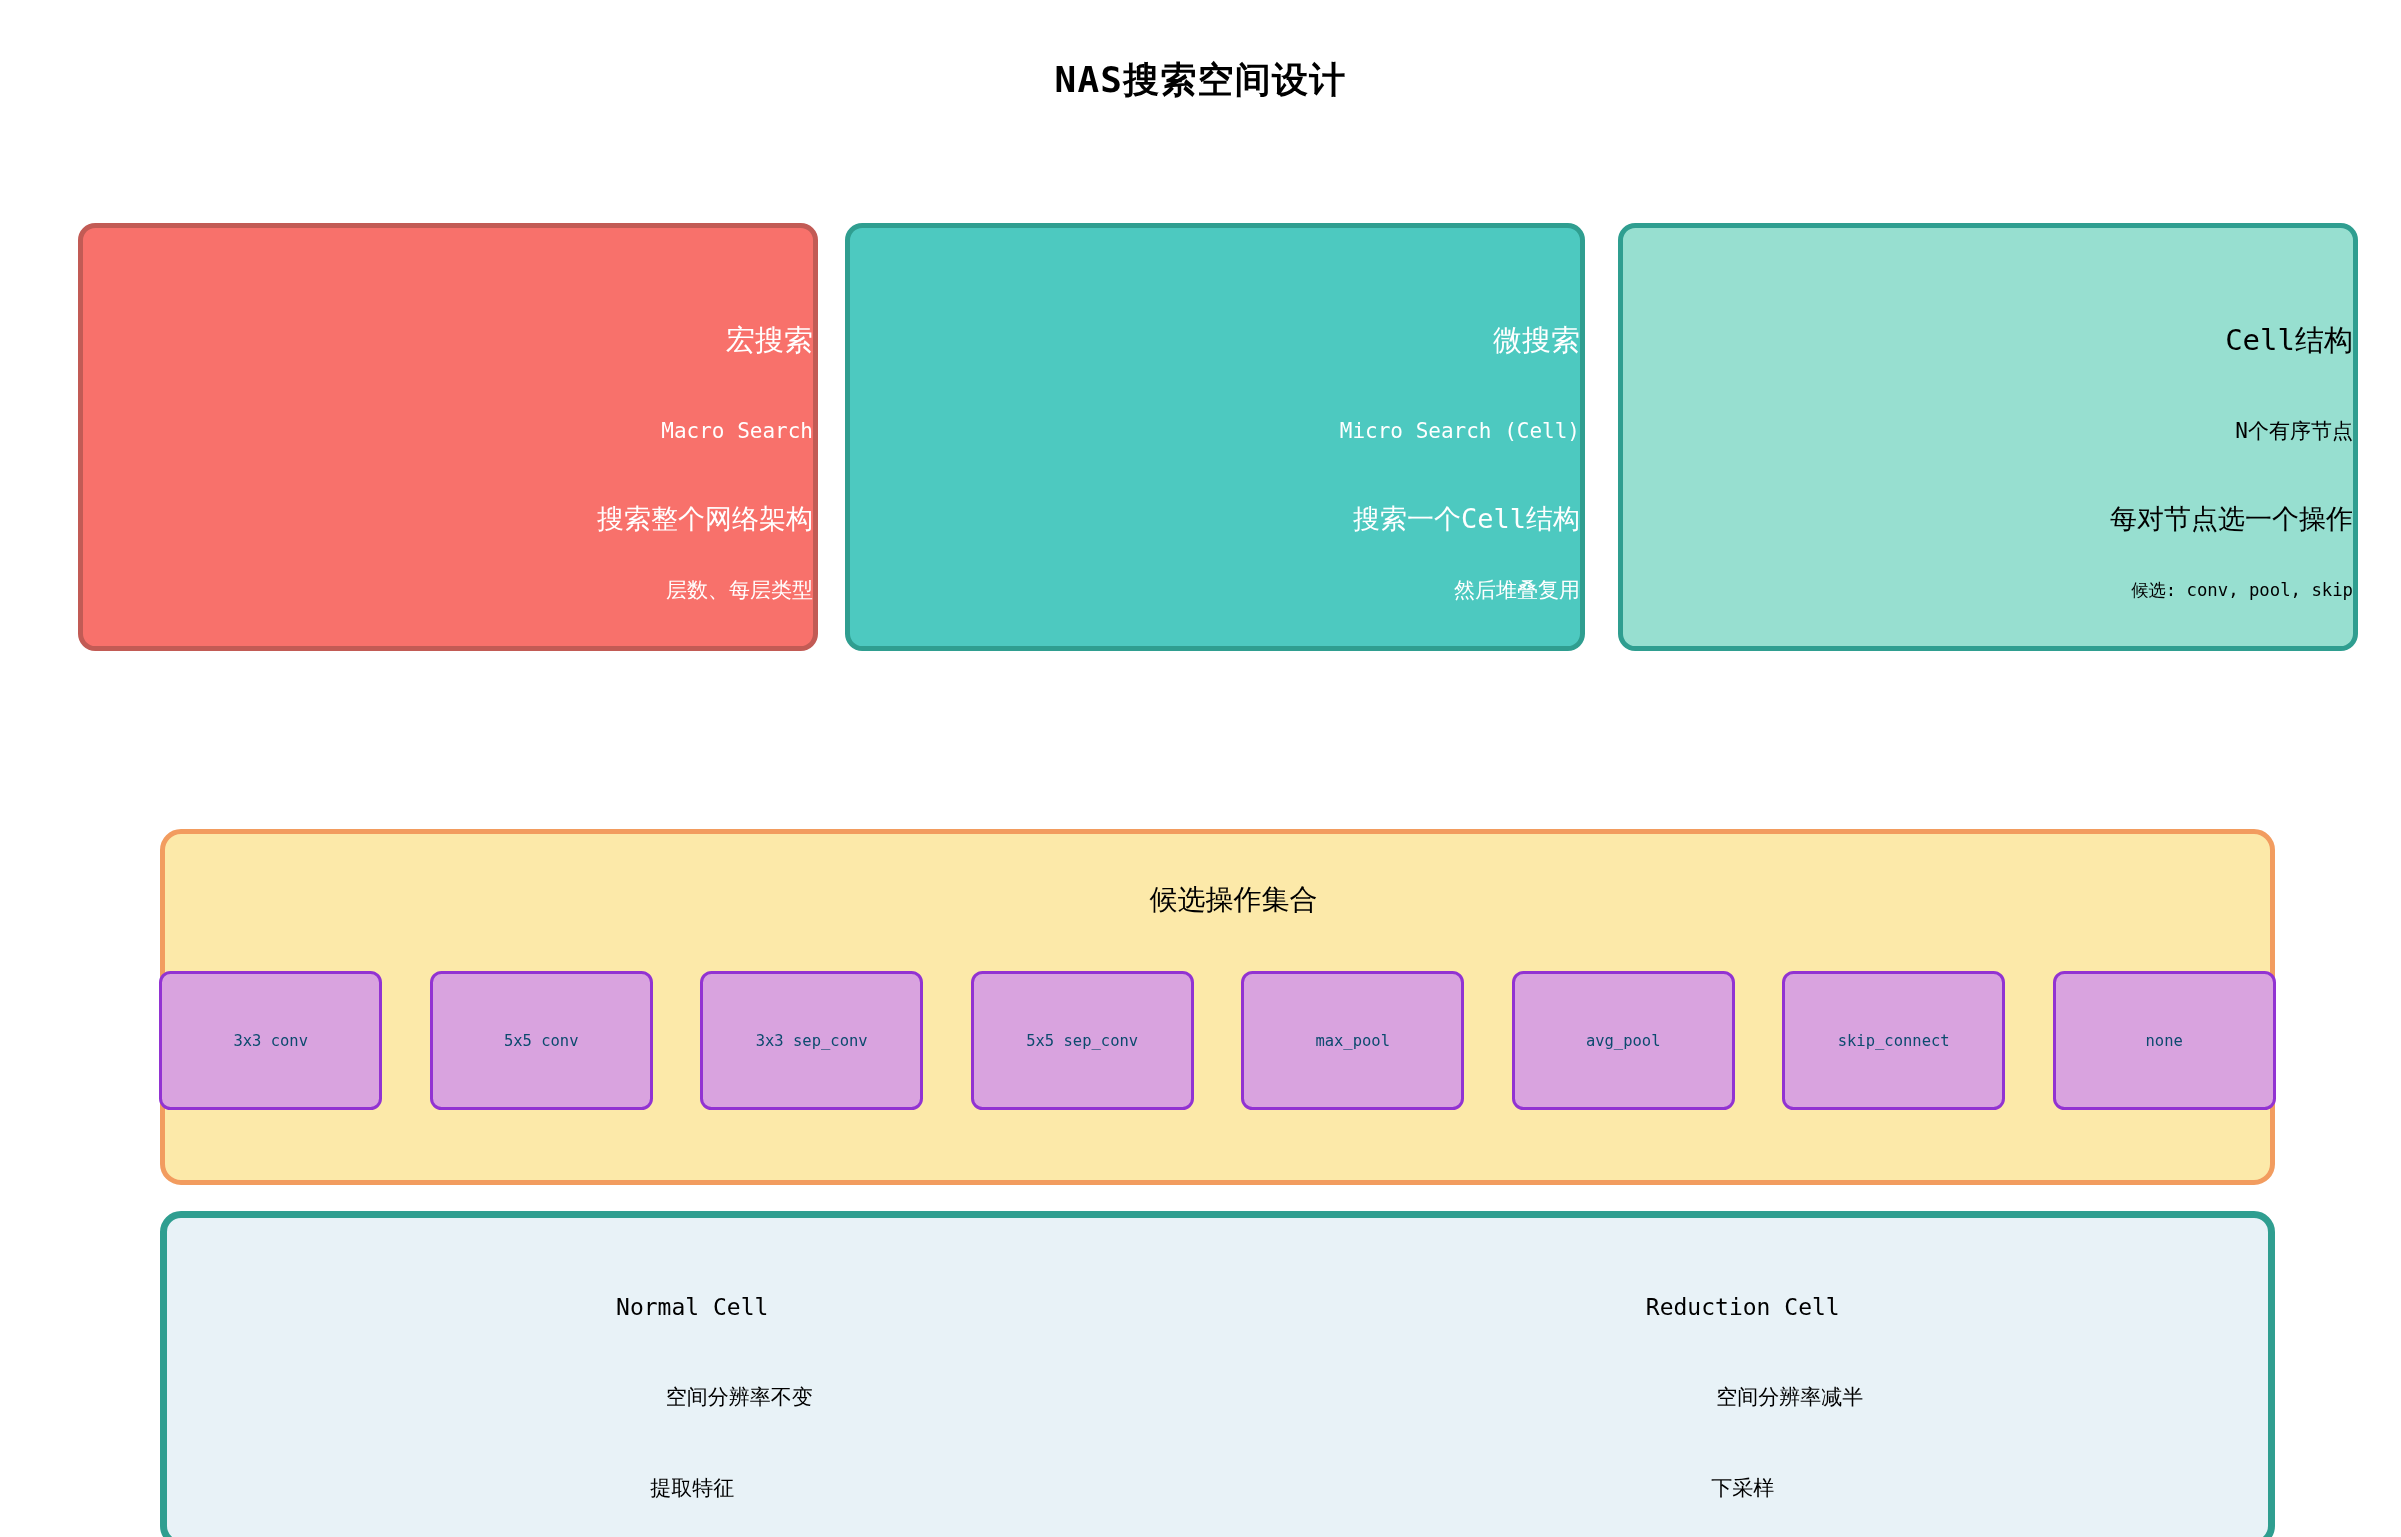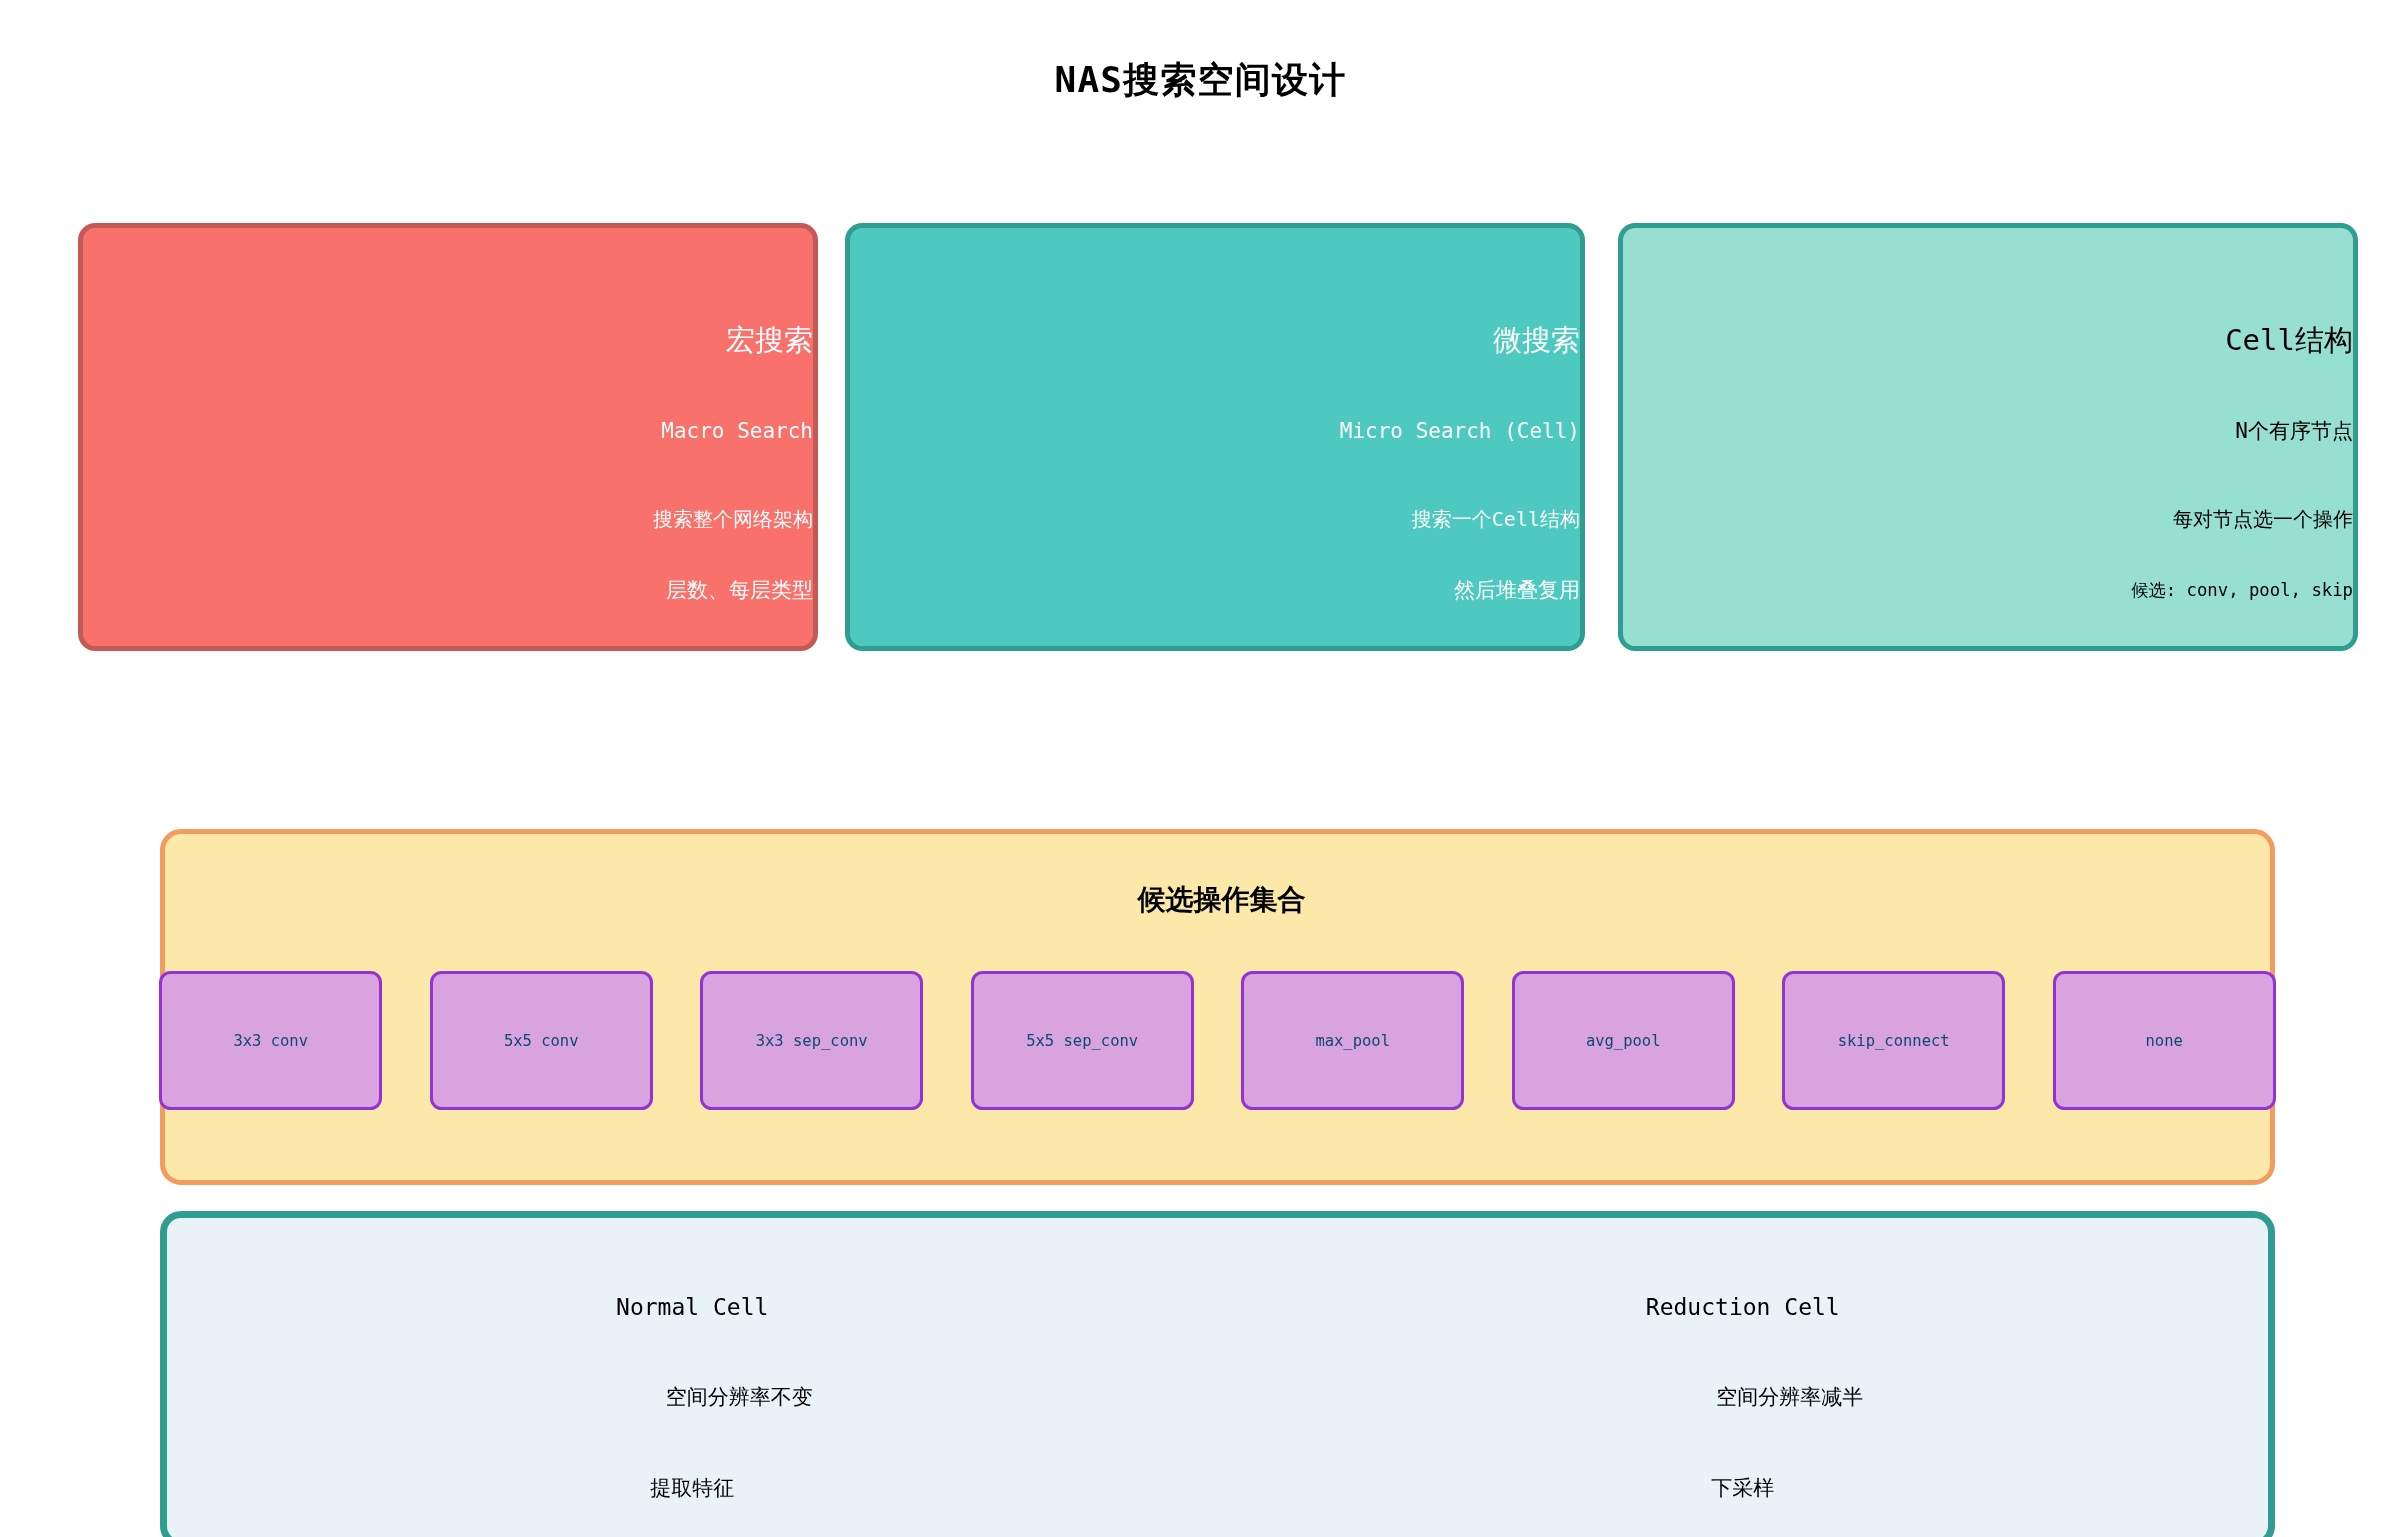--- a/index.html
+++ b/index.html
@@ -20,32 +20,32 @@
   .card{
     position:absolute;top:223px;width:740px;height:428px;
     border-radius:17.3px;box-sizing:border-box;
   }
   .card-macro{left:78px;background:#F8716B;border:5.2px solid #C25B55;color:#ffffff;}
   .card-micro{left:845px;background:#4DC9C0;border:5.2px solid #2F9E90;color:#ffffff;}
   .card-cell {left:1618px;background:#97DFD0;border:5.2px solid #2F9E90;color:#000000;}
   .card .t{position:absolute;left:0;width:100%;text-align:right;transform:translateY(-50%);white-space:nowrap;}
   .card .t0{top:27%;font-size:29px;}
   .card .t1{top:48.5%;font-size:21px;}
-  .card .t2{top:69.5%;font-size:20px;}
+  .card .t2{top:69.5%;font-size:27px;}
   .card .t3{top:86.5%;font-size:21px;}
   .card-cell .t3{font-size:17.3px;}
   
   .ops-panel{
     position:absolute;left:160px;top:829px;width:2115px;height:356px;
     background:#FCE9A9;border:5.8px solid #F29C5F;border-radius:21px;
     box-sizing:border-box;
   }
   .ops-title{
-    position:absolute;top:66px;left:4px;width:100%;text-align:center;
-    transform:translateY(-50%);font-size:28px;font-weight:bold;
+    position:absolute;top:66px;left:16px;width:100%;text-align:center;
+    transform:translateY(-50%);font-size:28px;font-weight:normal;
   }
   .ops-row{
     position:absolute;left:-5.8px;right:-5.8px;top:137px;height:139px;
     display:flex;justify-content:space-between;
   }
   .op-box{
     width:223px;height:139px;box-sizing:border-box;
     background:#D9A3DF;border:3.5px solid #9233D2;border-radius:11.5px;
     display:flex;align-items:center;justify-content:center;
     font-size:15.5px;color:#0c4a6e;white-space:nowrap;

